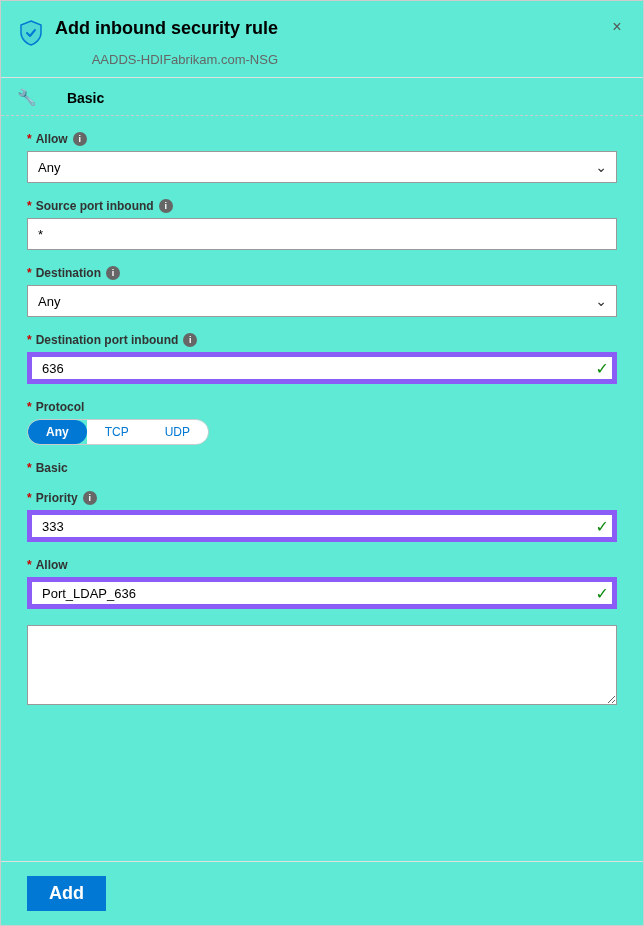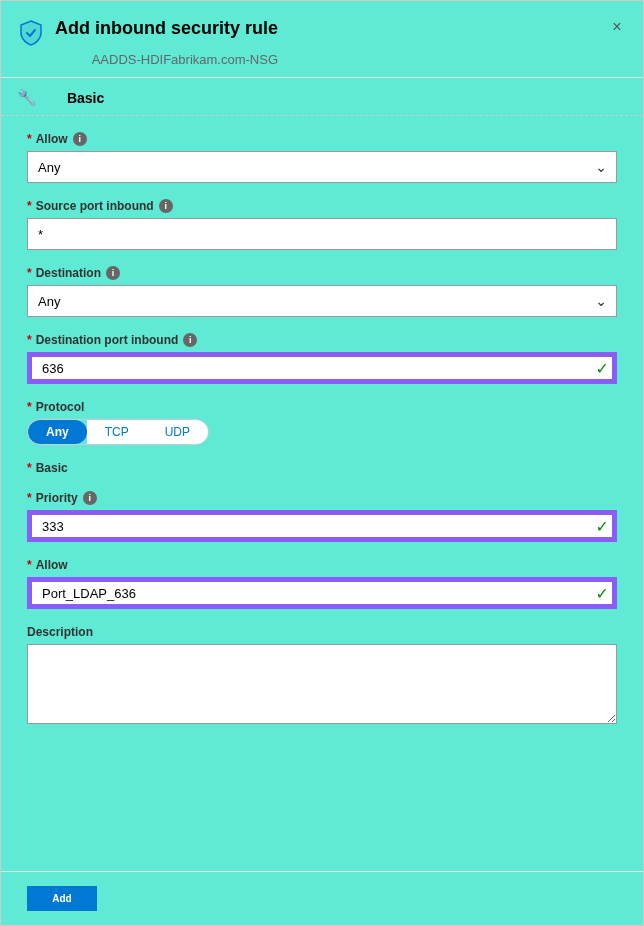--- a/index.html
+++ b/index.html
@@ -225,21 +225,21 @@
       padding: 14px 26px;
       border-top: 1px solid #e0e0e0;
       display: flex;
       align-items: center;
     }
     .add-btn {
       background: #0078d4;
       color: #fff;
       border: none;
       padding: 7px 22px;
-      font-size: 10px;
+      font-size: 18px;
       font-weight: 600;
       cursor: pointer;
       min-width: 70px;
     }
   </style>
 </head>
 <body>
 
 <div class="dialog">
 
@@ -355,23 +355,20 @@
         <span class="required-star">*</span>
         <span>Allow</span>
       </div>
       <div class="input-validated-wrapper">
         <input type="text" class="form-input input-border-validated" value="Port_LDAP_636" style="">
         <span class="check-icon">✓</span>
       </div>
     </div>
 
     <div class="form-group">
-      <div class="form-label">
-        <span>Description</span>
-      </div>
       <textarea class="description-textarea" style=""></textarea>
     </div>
 
   </div>
 
   <div class="dialog-footer">
     <button class="add-btn">Add</button>
   </div>
 
 </div>

